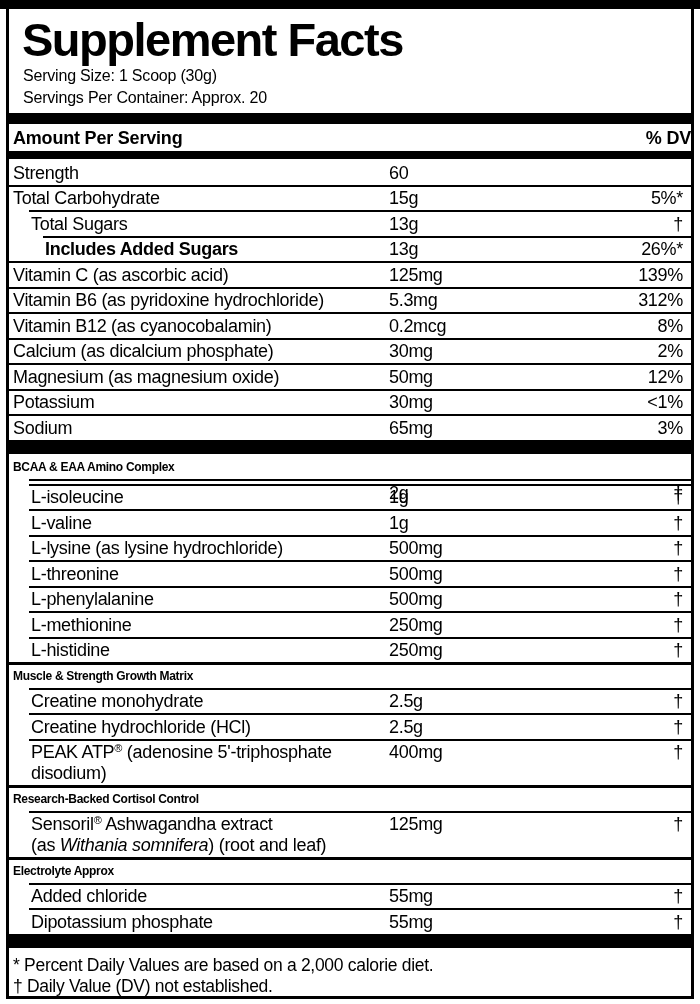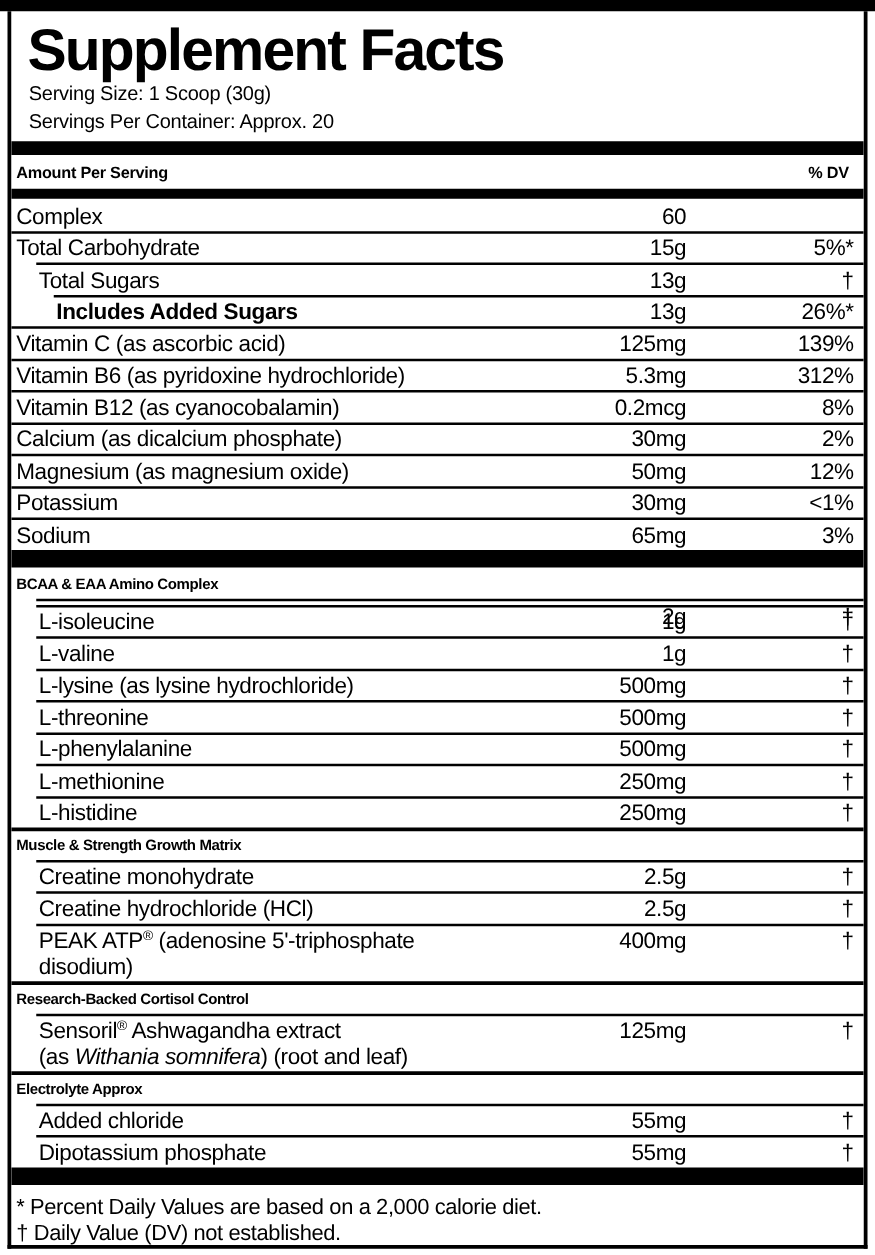--- a/index.html
+++ b/index.html
@@ -16,22 +16,22 @@
   .title {
     font-size:47px; font-weight:bold; letter-spacing:-1.5px;
     line-height:50px; padding:6px 0 0 13px;
   }
   .serving-line { font-size:16px; line-height:22px; padding-left:14px; letter-spacing:-0.2px; }
   .bar1 { height:11px; background:#000; margin-top:4px; }
   .bar2 { height:8px;  background:#000; }
   .thickbar { height:14px; background:#000; }
   .colhead {
     display:flex; justify-content:space-between; align-items:center;
-    font-weight:bold; font-size:13px; line-height:22px;
-    padding:3px 12px 2px 4px; letter-spacing:-0.2px;
+    font-weight:bold; font-size:18px; line-height:22px;
+    padding:3px 0 2px 4px; letter-spacing:-0.2px;
   }
   .row {
     position:relative; font-size:18px; line-height:21px;
     padding:3.5px 8px 1px 4px; letter-spacing:-0.3px;
   }
   .row::before {
     content:""; position:absolute; top:0; right:0; height:2px; background:#000;
   }
   .sep-none::before { display:none; }
   .sep-full::before { left:0; }
@@ -40,21 +40,21 @@
   .section { font-weight:bold; font-size:12px; }
   .section.sep-full::before { height:3px; }
   .ind1 .nm { padding-left:18px; }
   .ind2 .nm { padding-left:32px;font-weight:bold; }
   .nm { display:block; max-width:380px; }
   .nm2 { font-weight:normal; }
   .nm i { font-style:italic; }
   .nm sup { font-size:11px; line-height:0; vertical-align:6px; }
   .amt {
     position:absolute; left:380px; top:3.5px; width:160px;
-    text-align:right; letter-spacing:-0.3px;
+    text-align:left; letter-spacing:-0.3px;
   }
   .dv { position:absolute; right:8px; top:3.5px; letter-spacing:-0.3px; }
   .footnotes { padding:7px 8px 0 4px; font-size:17.5px; line-height:21px; letter-spacing:-0.3px; }
 </style>
 </head>
 <body>
 
 <div class="topbar"></div>
 
 <div class="label">
@@ -64,21 +64,21 @@
 
   <div class="bar1"></div>
   <div class="colhead">
     <span>Amount Per Serving</span>
     <span>% DV</span>
   </div>
   <div class="bar2"></div>
 
   <div>
       <div class="row nutrient ind0 sep-none">
-        <div class="nm"><span>Complex</span></div>
+        <div class="nm"><span>Strength</span></div>
         <span class="amt">60</span>
       </div>
       <div class="row nutrient ind0 sep-full">
         <div class="nm"><span>Total Carbohydrate</span></div>
         <span class="amt">15g</span>
         <span class="dv">5%*</span>
       </div>
       <div class="row nutrient ind1 sep-i1">
         <div class="nm"><span>Total Sugars</span></div>
         <span class="amt">13g</span>

